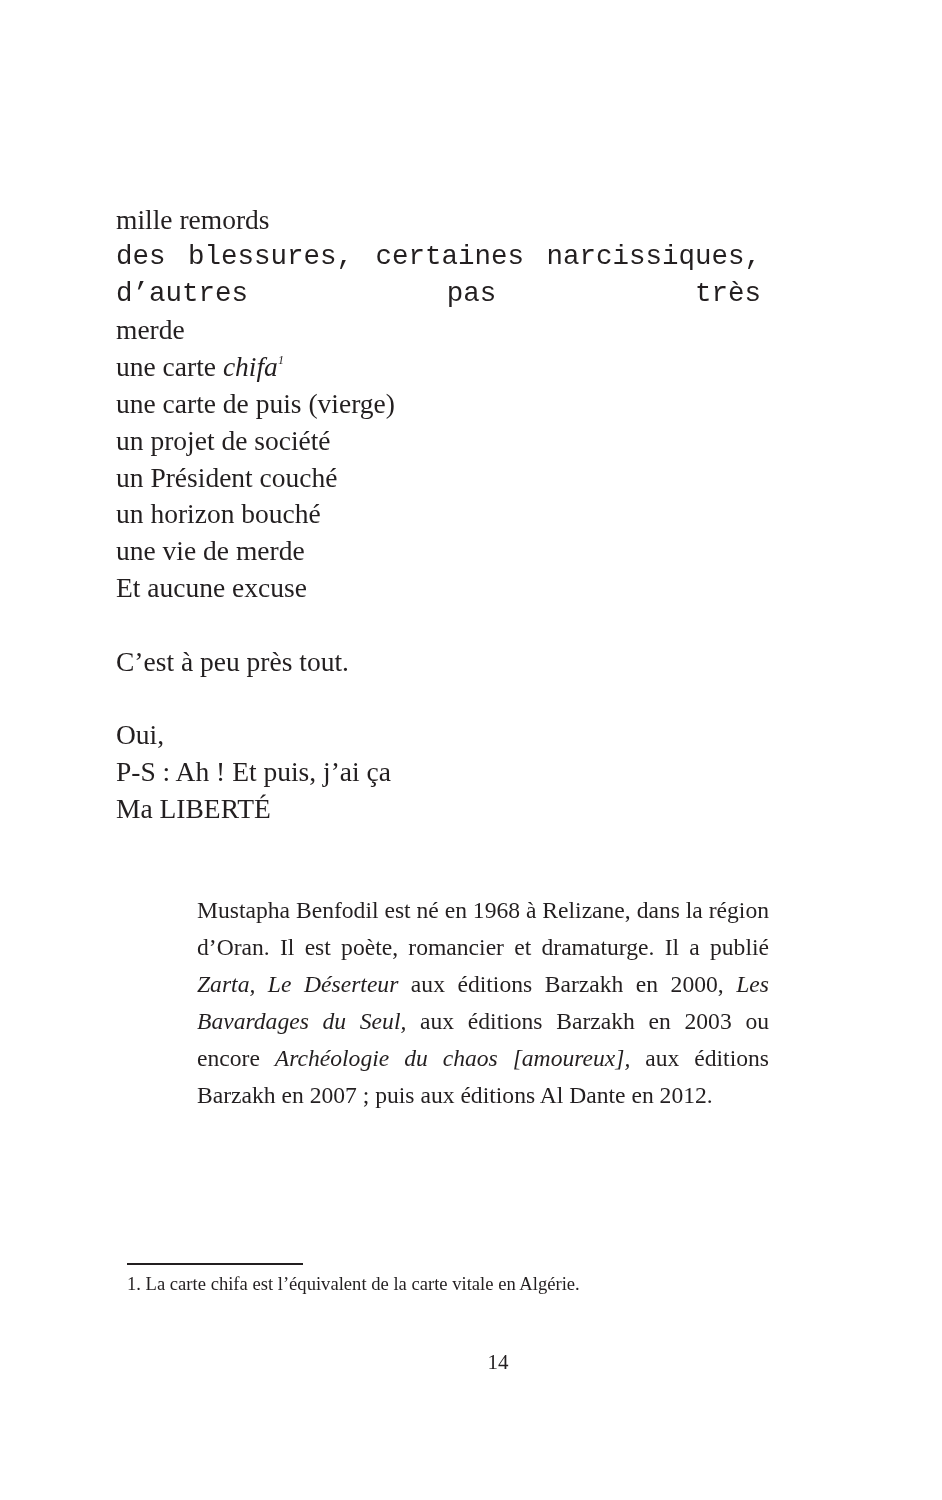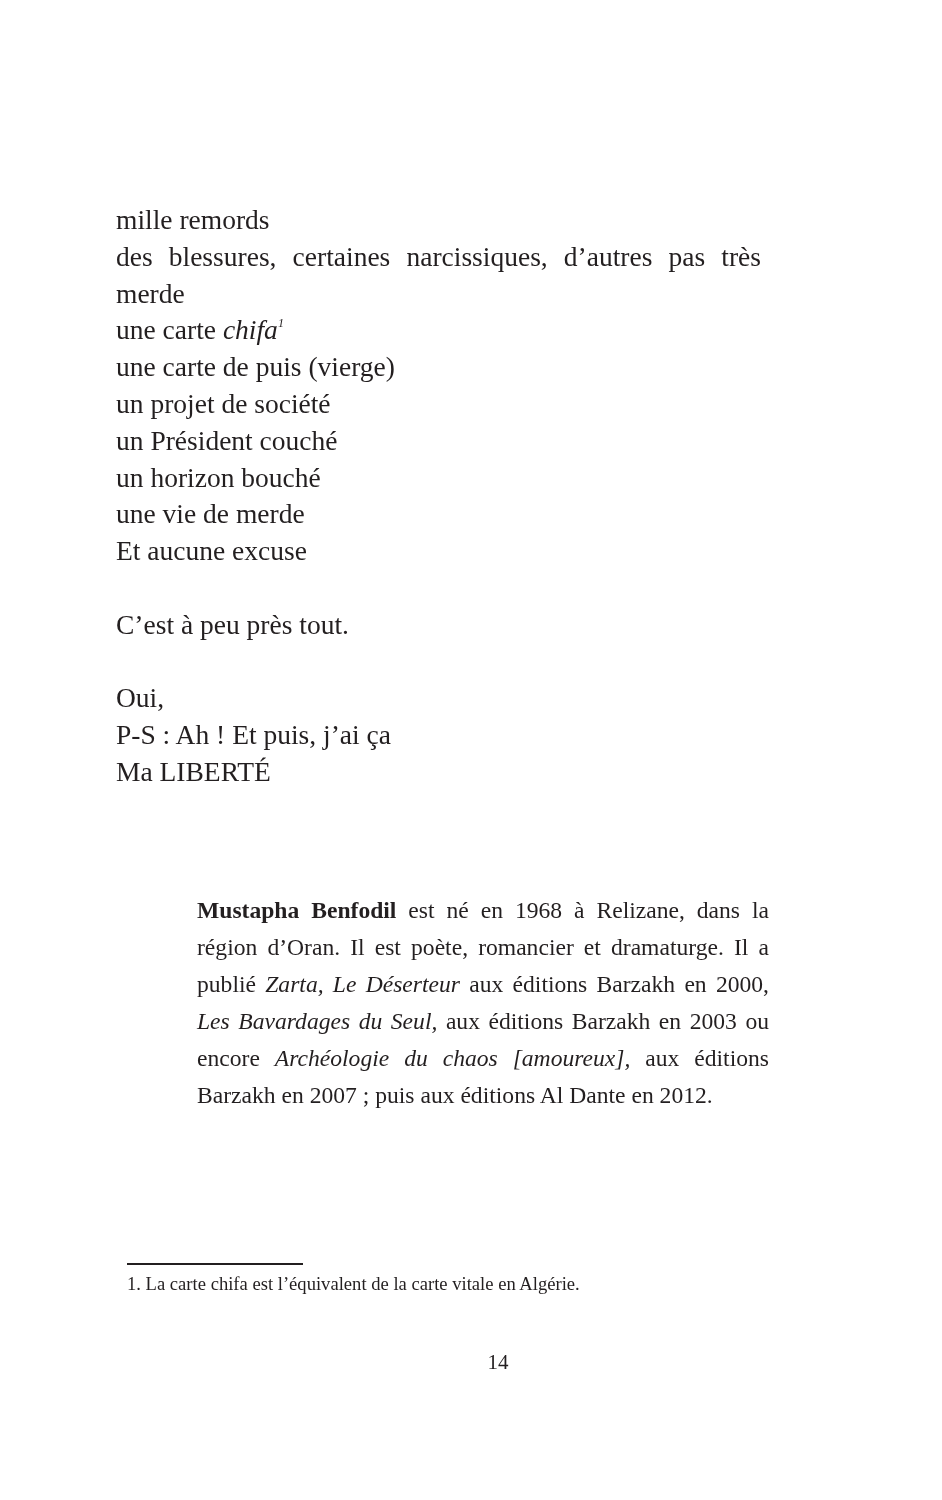--- a/index.html
+++ b/index.html
@@ -1,26 +1,26 @@
 <!DOCTYPE html>
 <html><head>
 <meta charset="utf-8">
 <style>
   html, body { margin: 0; padding: 0; background: #ffffff; }
   body { width: 942px; height: 1500px; position: relative; overflow: hidden;
          font-family: "Liberation Serif", "DejaVu Serif", serif; color: #231f20; }
   .poem { position: absolute; left: 116px; top: 190px; width: 645px;
           font-size: 27.5px; line-height: 36.8px; margin-top: 12px; }
   .poem .line { display: block; white-space: nowrap; }
-  .poem .line.justify { text-align: justify; text-align-last: justify; white-space: normal; }
+  .poem .line.justify { text-align: justify; text-align-last: justify; white-space: normal; font-family: Liberation Mono, monospace; }
   .poem .gap { display: block; height: 36.8px; }
   .poem sup { font-size: 12px; vertical-align: 12px; line-height: 0; font-style: italic; }
   .bio { position: absolute; left: 197px; top: 892px; width: 572px;
          font-size: 23.6px; line-height: 36.9px; text-align: justify; }
-  .bio b { font-weight: bold; }
+  .bio b { font-weight: normal; }
   .rule { position: absolute; left: 127px; top: 1263px; width: 176px; height: 1.5px; background: #231f20; }
   .footnote { position: absolute; left: 127px; top: 1271px; font-size: 18.6px; line-height: 26px; }
   .pageno { position: absolute; left: 0; width: 100%; top: 1347px; text-align: center;
             font-size: 21px; line-height: 30px; padding-left: 22px; box-sizing: border-box; margin-left: 16px; }
 </style>
 </head>
 <body>
 
 <div class="poem">
   <span class="line">mille remords</span>

